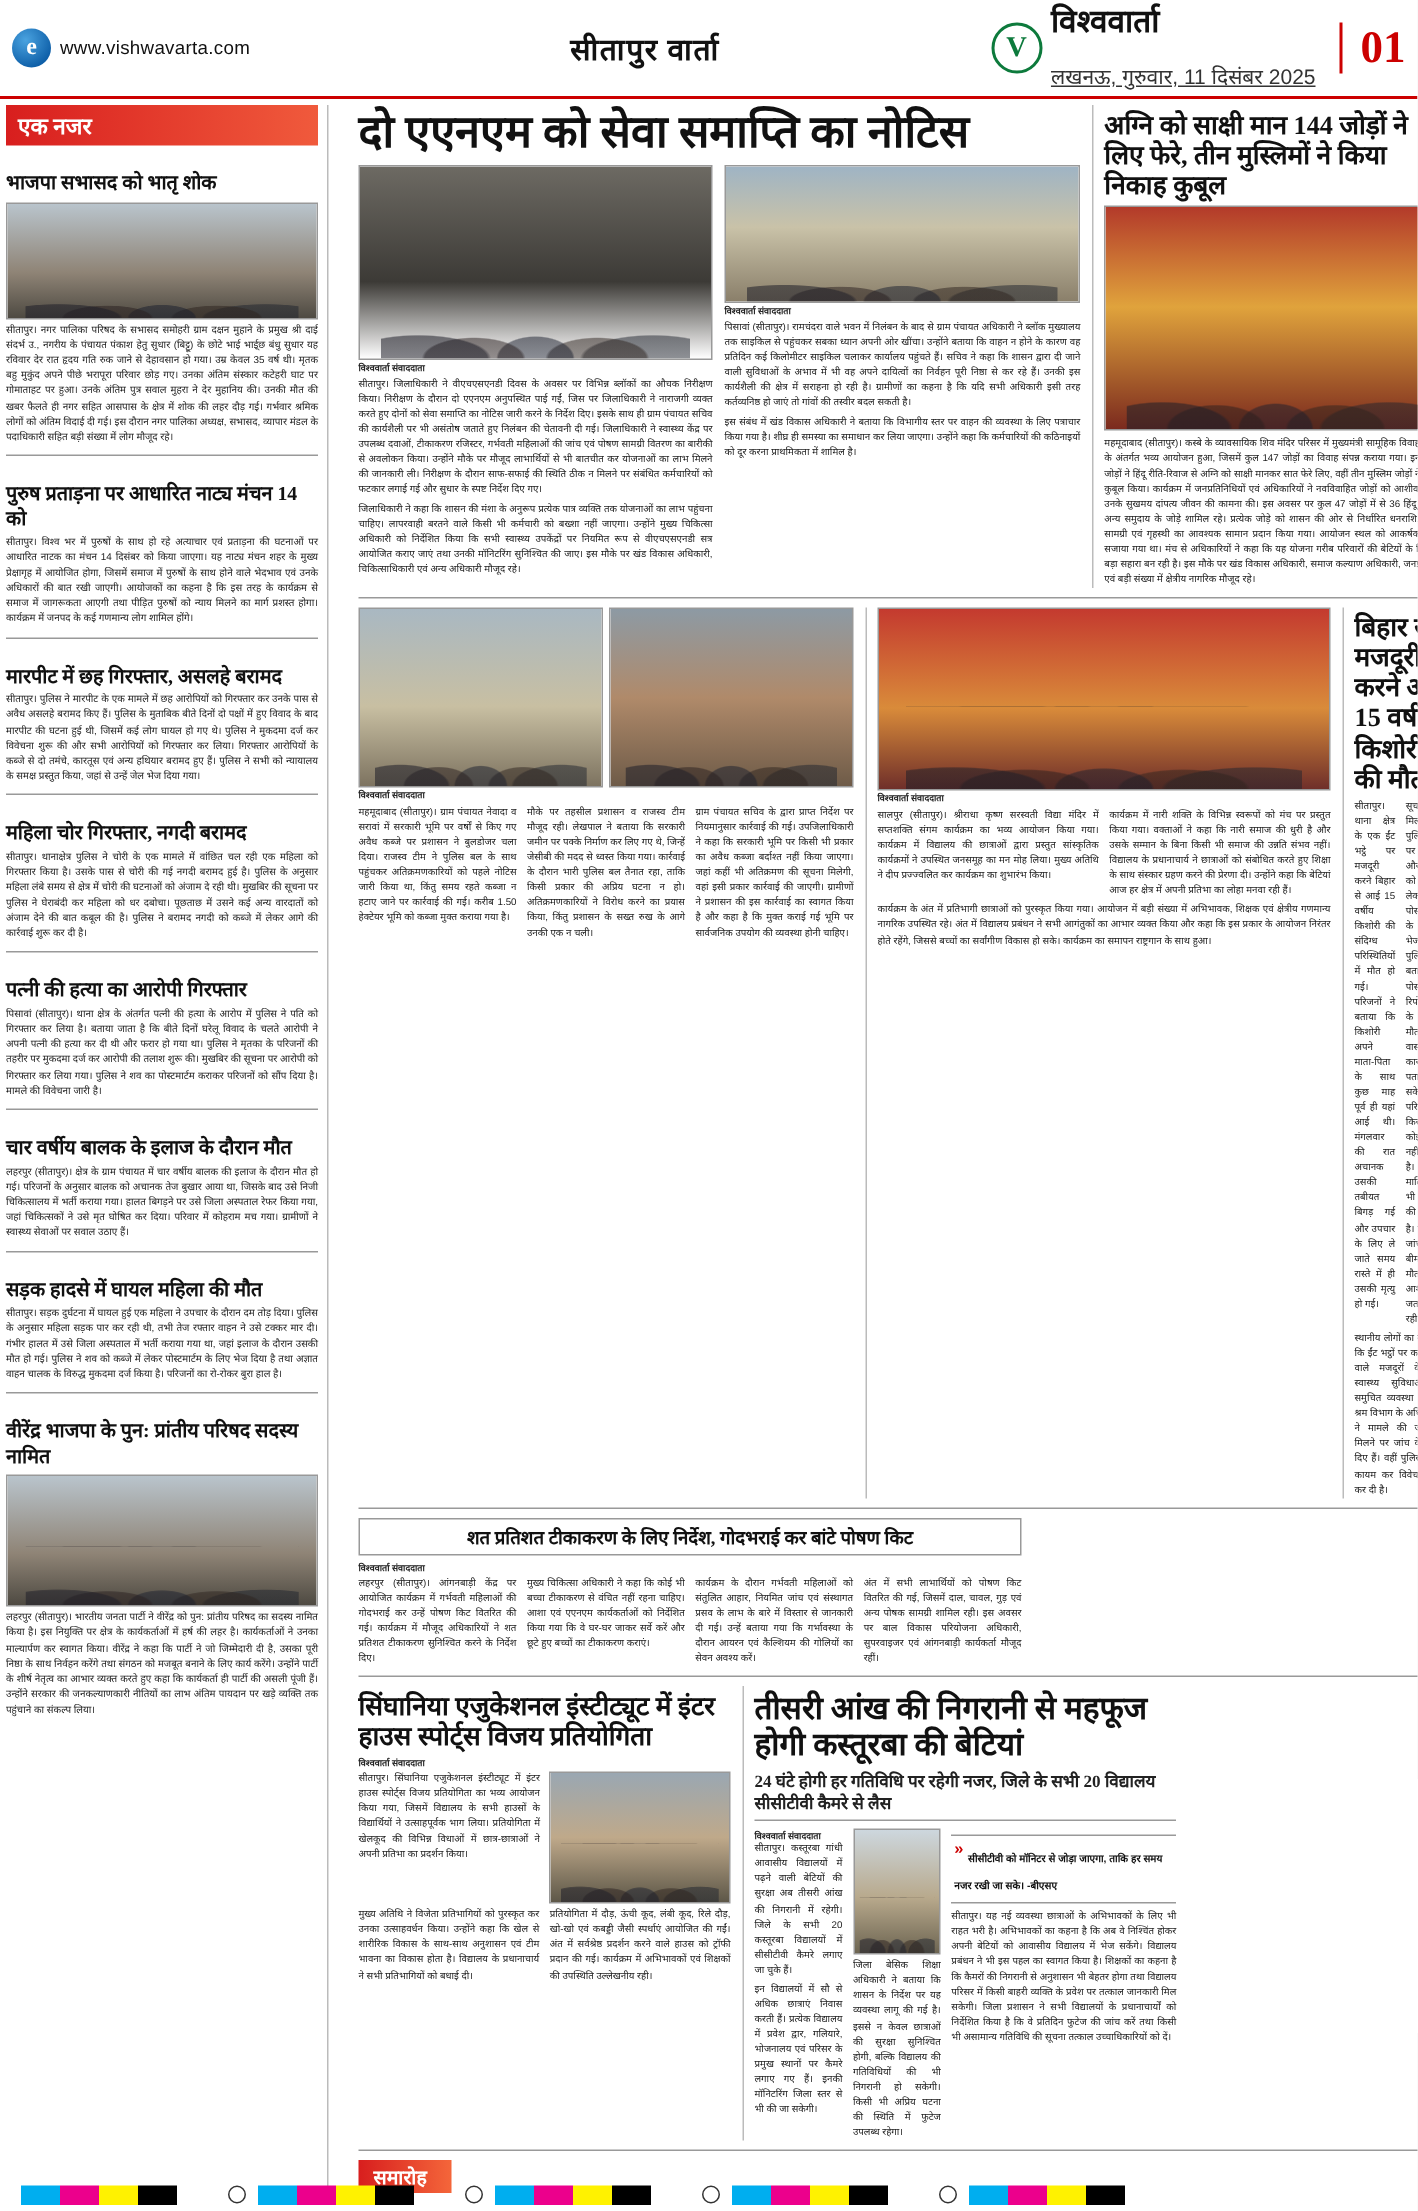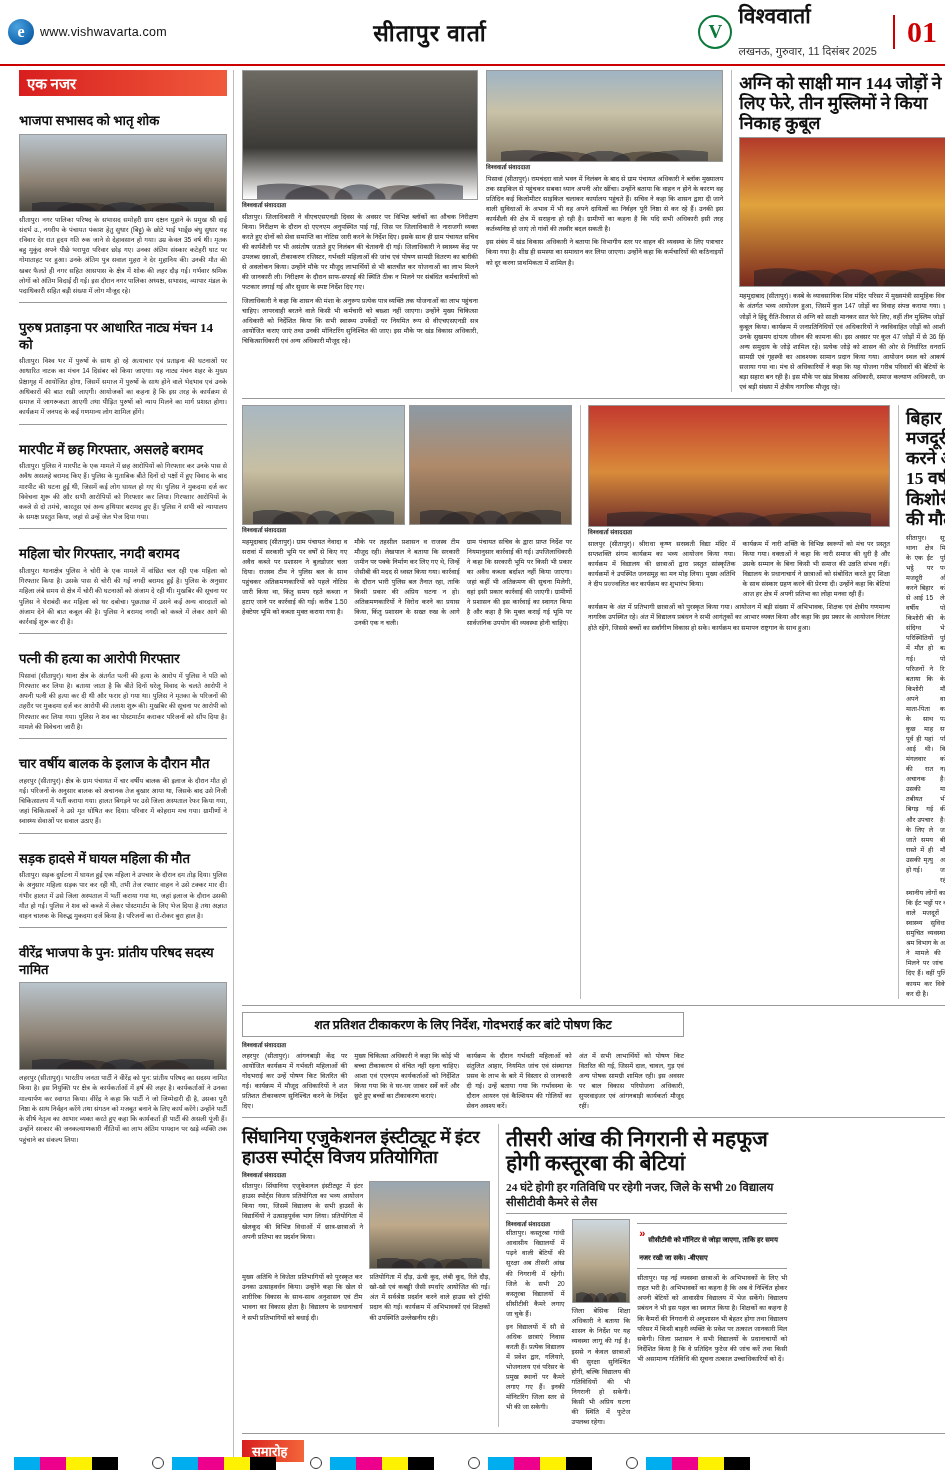--- a/index.html
+++ b/index.html
@@ -31,43 +31,43 @@
     width: 26px; height: 26px; border-radius: 50%;
     background: radial-gradient(circle at 35% 30%, #4aa3e0, #0e5fa8 75%);
     color: #fff; font-size: 16px; font-weight: bold;
     display: flex; align-items: center; justify-content: center;
     font-family: "Liberation Serif", serif;
   }
   .site-url { font-size: 12.5px; color:#111; letter-spacing: .2px; }
   .mh-center {
     flex: 1; text-align: center;
     font-family: "Liberation Serif", serif;
-    font-weight: bold; font-size: 23px; color:#111;
+    font-weight: bold; font-size: 20px; color:#111;
     letter-spacing: 1px;
   }
   .mh-right { width: 300px; display:flex; align-items:center; justify-content:flex-end; gap:10px; padding-right:8px;}
   .logo-wrap { display:flex; align-items:center; gap:6px; }
   .logo-mark {
     width: 34px; height: 34px; border-radius: 50%;
     border: 2px solid #0d7a3c; color:#0d7a3c;
     display:flex; align-items:center; justify-content:center;
     font-weight:bold; font-size:19px; font-family:"Liberation Serif",serif;
   }
   .logo-text .lt1 { font-family:"Liberation Serif",serif; font-weight:bold; font-size:21px; color:#111; line-height:1; }
-  .logo-text .lt2 { font-size:11px; color:#333; margin-top:16px; }
+  .logo-text .lt2 { font-size:14px; color:#333; margin-top:16px;text-decoration:underline; }
   .page-no {
     border-left: 2px solid #c00; padding-left: 12px; margin-left: 6px;
     font-family:"Liberation Serif",serif; font-size: 30px; font-weight: bold; color:#c00;
   }
   
   .body-grid {
     display: grid;
     grid-template-columns: 215px 1fr;
-    gap: 0;
-    padding: 4px 8px 0 19px;
+    gap: 12px;
+    padding: 4px 8px 0 4px;
     height: 1380px;
   }
   .col-left { border-right: 1px solid #bbb; padding-right: 6px; }
   .col-right { padding-left: 8px; }
 
   
   .ek-nazar {
     background: linear-gradient(90deg,#d81e1e,#f05a3c);
     color:#fff; font-family:"Liberation Serif",serif; font-weight:bold;
     font-size: 15px; padding: 3px 8px; margin-bottom: 5px;
@@ -201,20 +201,21 @@
       <div class="lphoto p2">
           <span class="ph portrait"></span>
         </div>
       <div class="ltext">लहरपुर (सीतापुर)। भारतीय जनता पार्टी ने वीरेंद्र को पुन: प्रांतीय परिषद का सदस्य नामित किया है। इस नियुक्ति पर क्षेत्र के कार्यकर्ताओं में हर्ष की लहर है। कार्यकर्ताओं ने उनका माल्यार्पण कर स्वागत किया। वीरेंद्र ने कहा कि पार्टी ने जो जिम्मेदारी दी है, उसका पूरी निष्ठा के साथ निर्वहन करेंगे तथा संगठन को मजबूत बनाने के लिए कार्य करेंगे। उन्होंने पार्टी के शीर्ष नेतृत्व का आभार व्यक्त करते हुए कहा कि कार्यकर्ता ही पार्टी की असली पूंजी हैं। उन्होंने सरकार की जनकल्याणकारी नीतियों का लाभ अंतिम पायदान पर खड़े व्यक्ति तक पहुंचाने का संकल्प लिया।</div>
     </div>
 
     <div class="col-right">
 
       <div style="display:grid; grid-template-columns: 1fr 236px; gap:8px;">
         <div>
+          <h1 class="main">दो एएनएम को सेवा समाप्ति का नोटिस</h1>
 
           <div style="display:grid; grid-template-columns: 236px 1fr; gap:8px;">
             <div>
               <div class="photo" style="height:130px;">
                   <span class="ph indoor"></span>
                 </div>
               <div class="cap">विश्ववार्ता संवाददाता</div>
               <div class="bodytext" style="margin-top:3px;">सीतापुर। जिलाधिकारी ने वीएचएसएनडी दिवस के अवसर पर विभिन्न ब्लॉकों का औचक निरीक्षण किया। निरीक्षण के दौरान दो एएनएम अनुपस्थित पाई गईं, जिस पर जिलाधिकारी ने नाराजगी व्यक्त करते हुए दोनों को सेवा समाप्ति का नोटिस जारी करने के निर्देश दिए। इसके साथ ही ग्राम पंचायत सचिव की कार्यशैली पर भी असंतोष जताते हुए निलंबन की चेतावनी दी गई। जिलाधिकारी ने स्वास्थ्य केंद्र पर उपलब्ध दवाओं, टीकाकरण रजिस्टर, गर्भवती महिलाओं की जांच एवं पोषण सामग्री वितरण का बारीकी से अवलोकन किया। उन्होंने मौके पर मौजूद लाभार्थियों से भी बातचीत कर योजनाओं का लाभ मिलने की जानकारी ली। निरीक्षण के दौरान साफ-सफाई की स्थिति ठीक न मिलने पर संबंधित कर्मचारियों को फटकार लगाई गई और सुधार के स्पष्ट निर्देश दिए गए।</div>
               <div class="bodytext" style="margin-top:3px;">जिलाधिकारी ने कहा कि शासन की मंशा के अनुरूप प्रत्येक पात्र व्यक्ति तक योजनाओं का लाभ पहुंचना चाहिए। लापरवाही बरतने वाले किसी भी कर्मचारी को बख्शा नहीं जाएगा। उन्होंने मुख्य चिकित्सा अधिकारी को निर्देशित किया कि सभी स्वास्थ्य उपकेंद्रों पर नियमित रूप से वीएचएसएनडी सत्र आयोजित कराए जाएं तथा उनकी मॉनिटरिंग सुनिश्चित की जाए। इस मौके पर खंड विकास अधिकारी, चिकित्साधिकारी एवं अन्य अधिकारी मौजूद रहे।</div>
             </div>

